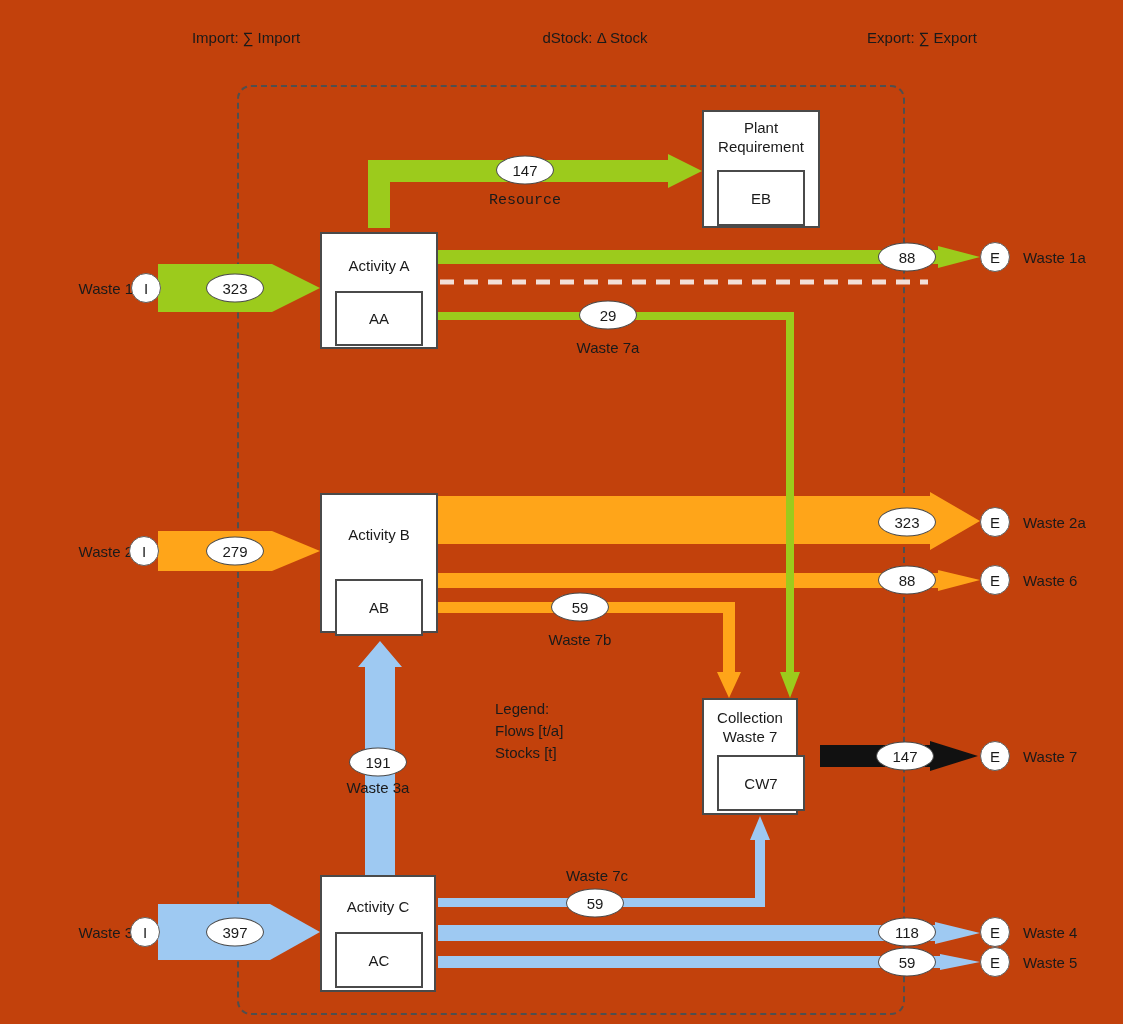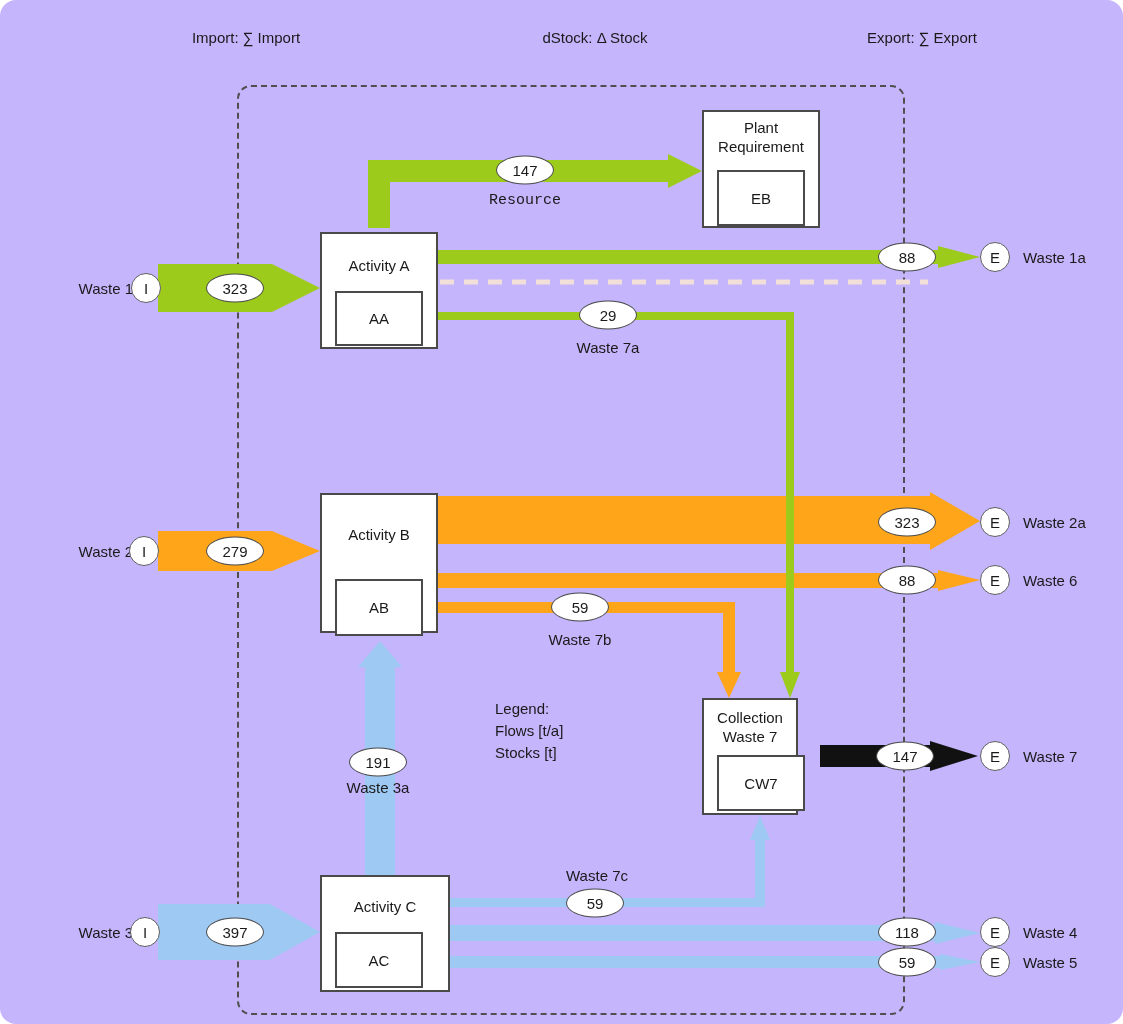--- a/index.html
+++ b/index.html
@@ -1,17 +1,17 @@
 <!DOCTYPE html>
 <html><head>
 <meta charset="utf-8">
 <style>
   html,body{margin:0;padding:0;background:#fff;}
-  #stage{position:relative;width:1123px;height:1024px;background:#c4b5fd;overflow:hidden;
-         font-family:"Liberation Sans",sans-serif;color:#1a1a1a;border-radius:16px;}
+  #stage{position:relative;width:1123px;height:1024px;background:#c2410c;overflow:hidden;
+         font-family:"Liberation Sans",sans-serif;color:#1a1a1a;}
   .lbl{position:absolute;font-size:15px;line-height:17px;white-space:nowrap;color:#1a1a1a;}
   .center{transform:translate(-50%,-50%);text-align:center;}
   .vcenter{transform:translateY(-50%);}
   .rlabel{text-align:right;}
   .boundary{position:absolute;left:237px;top:85px;width:668px;height:930px;
             border:2px dashed #4f4f4f;border-radius:14px;box-sizing:border-box;}
   svg.flows{position:absolute;left:0;top:0;}
   .node{position:absolute;background:#fff;border:2px solid #4a4a4a;box-sizing:border-box;}
   .node-title{position:absolute;left:0;width:100%;text-align:center;font-size:15px;line-height:19px;}
   .code-box{position:absolute;left:13px;width:88px;border:2px solid #4a4a4a;box-sizing:border-box;
@@ -63,21 +63,21 @@
     <div class="code-box" style="top:58px;height:56px;">EB</div>
   </div>
   <div class="node" style="left:320px;top:232px;width:118px;height:117px;">
     <div class="node-title" style="top:22px;">Activity A</div>
     <div class="code-box" style="top:57px;height:55px;">AA</div>
   </div>
   <div class="node" style="left:320px;top:493px;width:118px;height:140px;">
     <div class="node-title" style="top:30px;">Activity B</div>
     <div class="code-box" style="top:84px;height:57px;">AB</div>
   </div>
-  <div class="node" style="left:320px;top:875px;width:130px;height:117px;">
+  <div class="node" style="left:320px;top:875px;width:116px;height:117px;">
     <div class="node-title" style="top:20px;">Activity C</div>
     <div class="code-box" style="top:55px;height:56px;">AC</div>
   </div>
   <div class="node" style="left:702px;top:698px;width:96px;height:117px;">
     <div class="node-title" style="top:8px;">Collection Waste 7</div>
     <div class="code-box" style="top:55px;height:56px;">CW7</div>
   </div>
 
   <div class="lbl vcenter rlabel" style="left:58px;top:288px;width:75px;">Waste 1</div>
   <div class="marker" style="left:146px;top:288px;">I</div>

